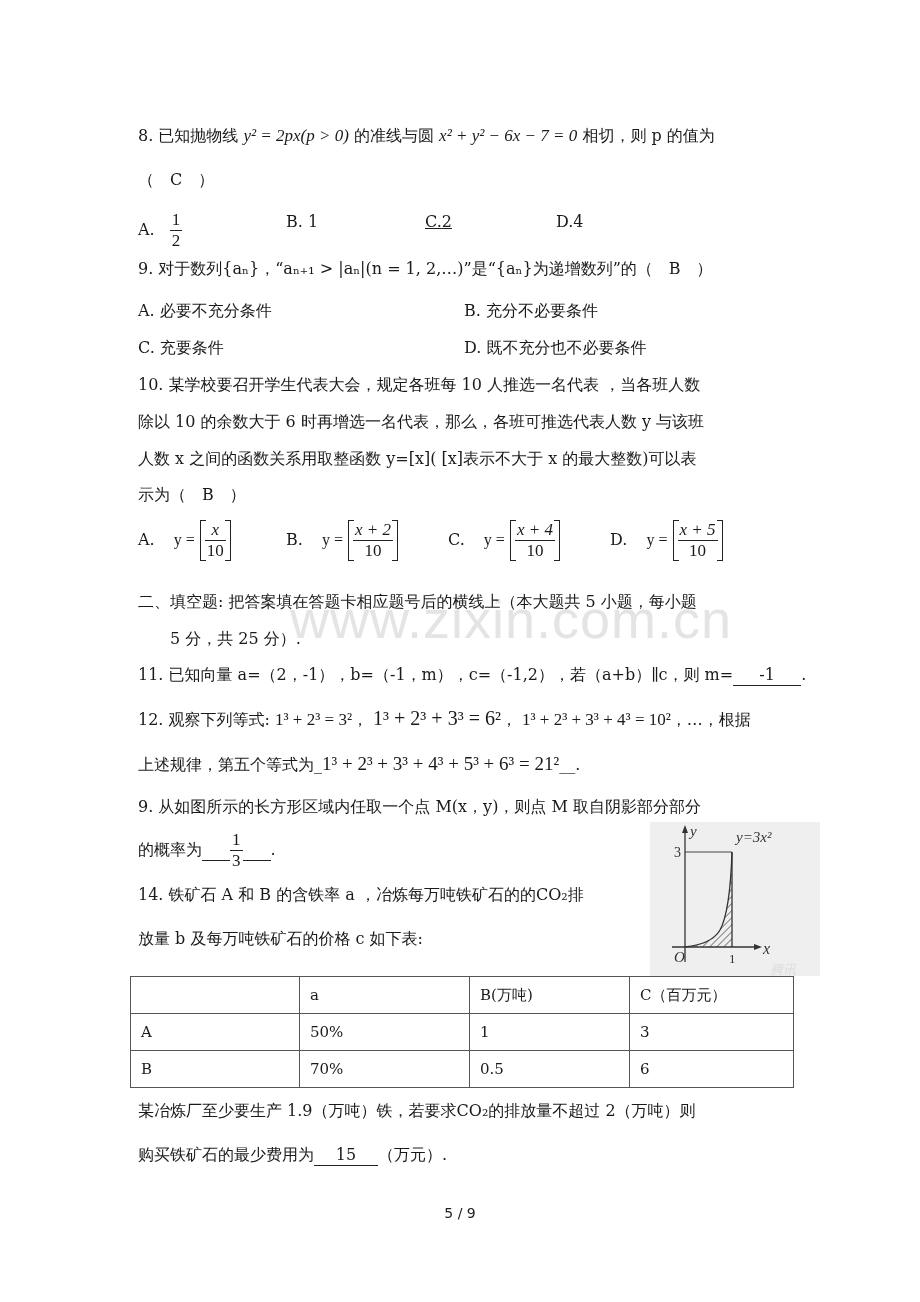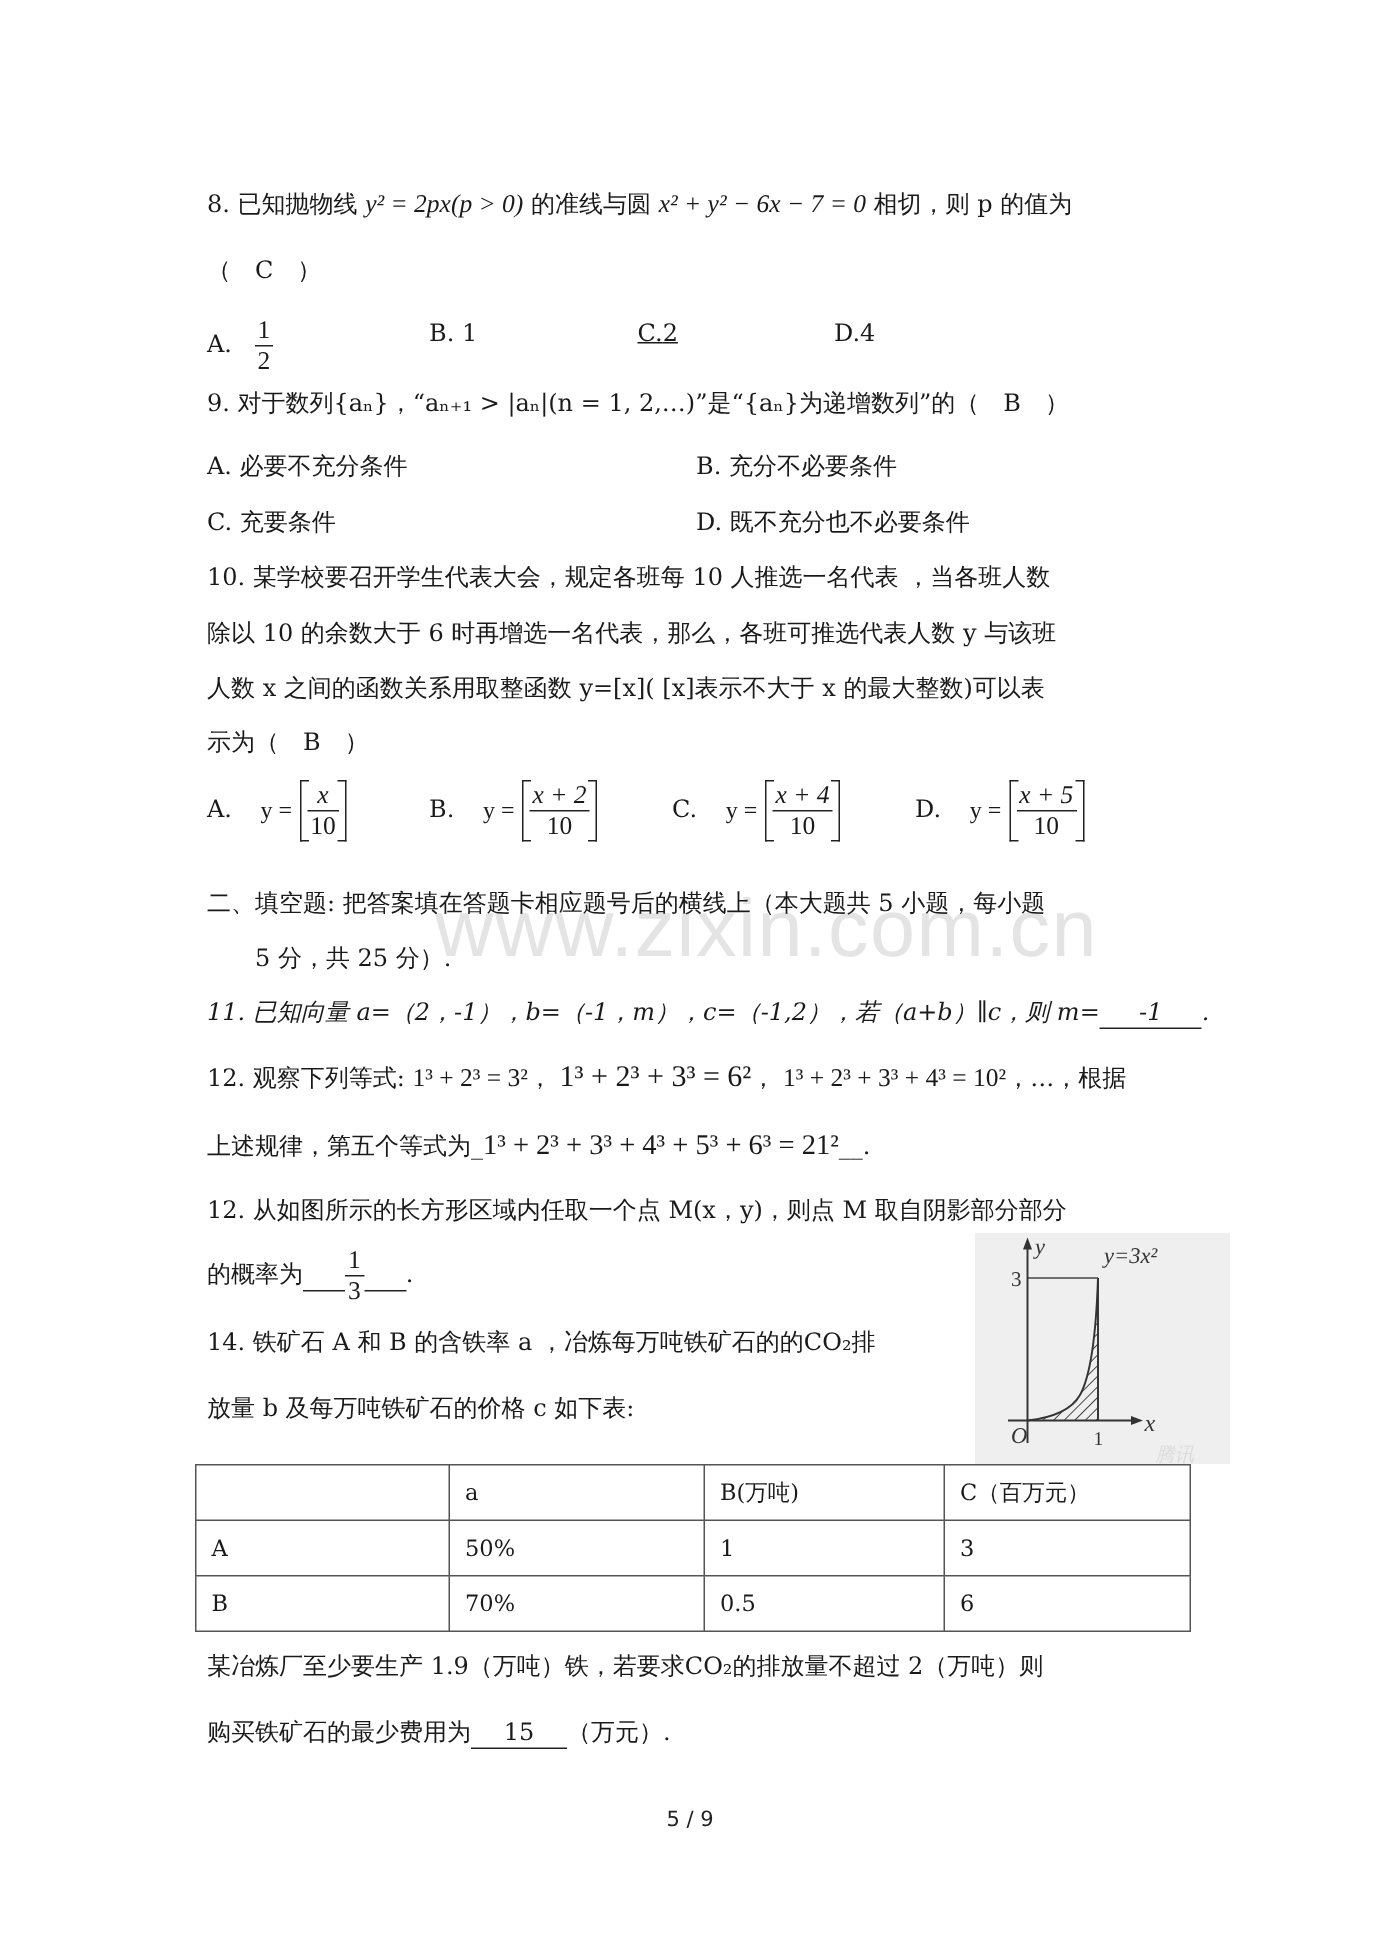--- a/index.html
+++ b/index.html
@@ -94,35 +94,35 @@
       <span class="opt" style="left:472px; top:0;">
         <span>D.</span>
         <span style="margin-left:14px;" class="up">y =</span>
         <span class="brk-wrap"><span class="frac math"><span class="num">x + 5</span><span class="den up">10</span></span></span>
       </span>
     </div>
 
     <div class="line" style="top:590px;">二、填空题: 把答案填在答题卡相应题号后的横线上（本大题共 5 小题，每小题</div>
     <div class="line" style="top:627px;margin-left:32px;">5 分，共 25 分）.</div>
 
-    <div class="line" style="top:663px;font-style:italic;">
+    <div class="line" style="top:663px;">
       <span>11. 已知向量 a=（2，-1），b=（-1，m），c=（-1,2），若（a+b）∥c，则 m=</span><span class="blank" style="width:68px;">-1</span><span>.</span>
     </div>
 
     <div class="line" style="top:706px;">
       <span>12. 观察下列等式:</span>
       <span class="up" style="font-size:17px;">1³ + 2³ = 3²</span>，
       <span class="up" style="font-size:20px;">1³ + 2³ + 3³ = 6²</span>，
       <span class="up" style="font-size:17px;">1³ + 2³ + 3³ + 4³ = 10²</span><span>，…，根据</span>
     </div>
     <div class="line" style="top:752px;">
       <span>上述规律，第五个等式为_</span><span class="up" style="font-size:19px;">1³ + 2³ + 3³ + 4³ + 5³ + 6³ = 21²</span><span>__.</span>
     </div>
 
-    <div class="line" style="top:795px;">12. 从如图所示的长方形区域内任取一个点 M(x，y)，则点 M 取自阴影部分部分</div>
+    <div class="line" style="top:795px;">9. 从如图所示的长方形区域内任取一个点 M(x，y)，则点 M 取自阴影部分部分</div>
     <div class="line" style="top:830px;">
       <span>的概率为</span><span class="blank" style="width:28px;">&nbsp;</span><span class="frac"><span class="num">1</span><span class="den">3</span></span><span class="blank" style="width:28px;">&nbsp;</span><span>.</span>
     </div>
 
     <div class="figure">
       <svg width="170" height="154" viewBox="0 0 170 154">
         <defs>
           <pattern id="hatch" width="5" height="5" patternUnits="userSpaceOnUse" patternTransform="rotate(45)">
             <line x1="0" y1="0" x2="0" y2="5" stroke="#333" stroke-width="1.2"></line>
           </pattern>

